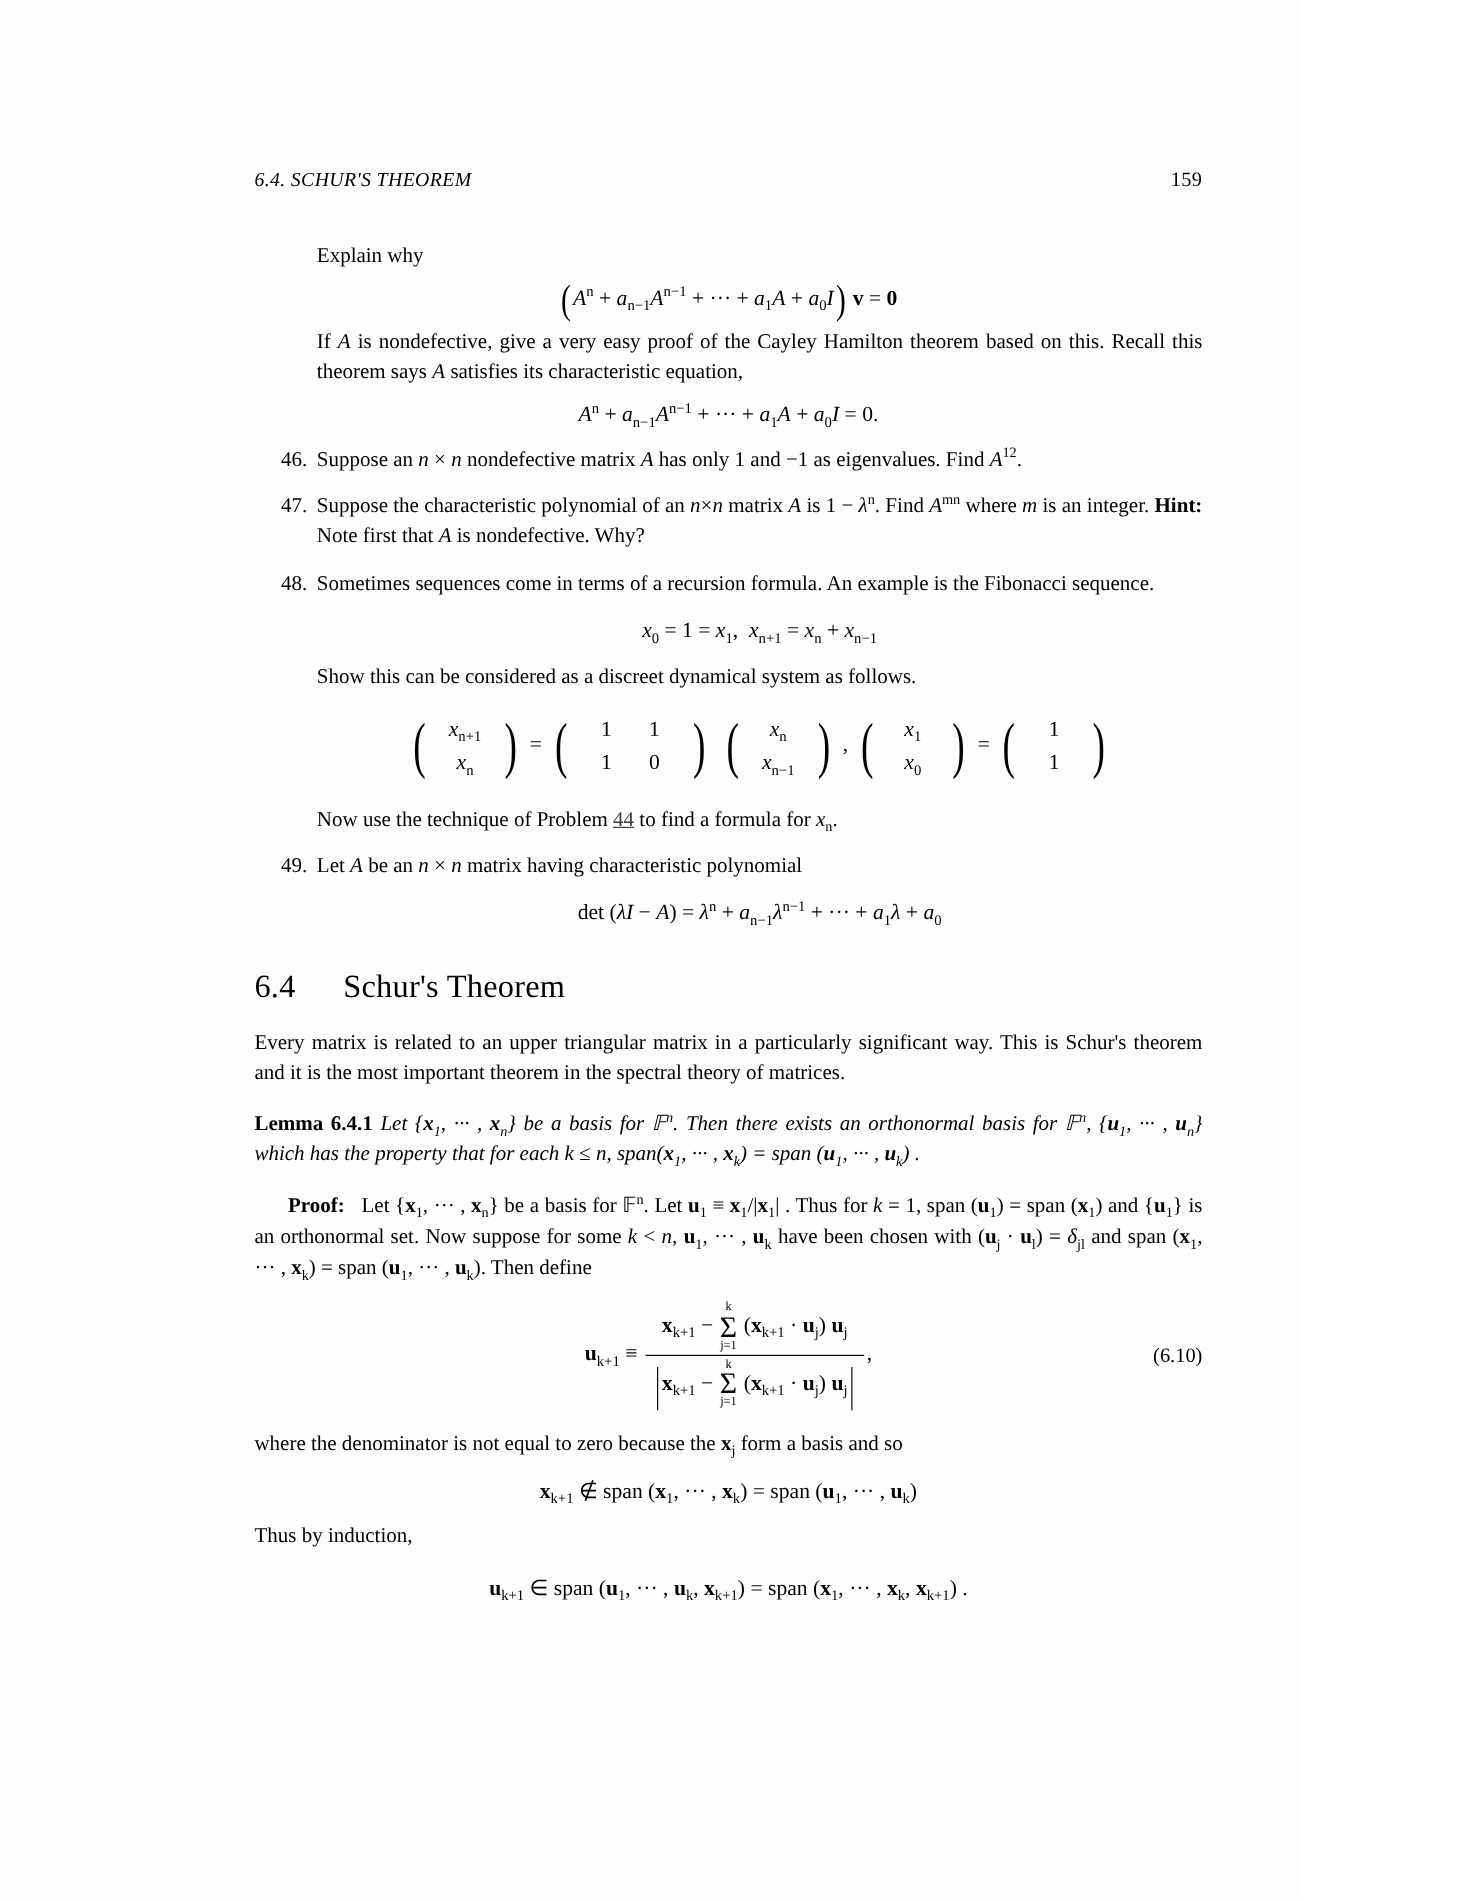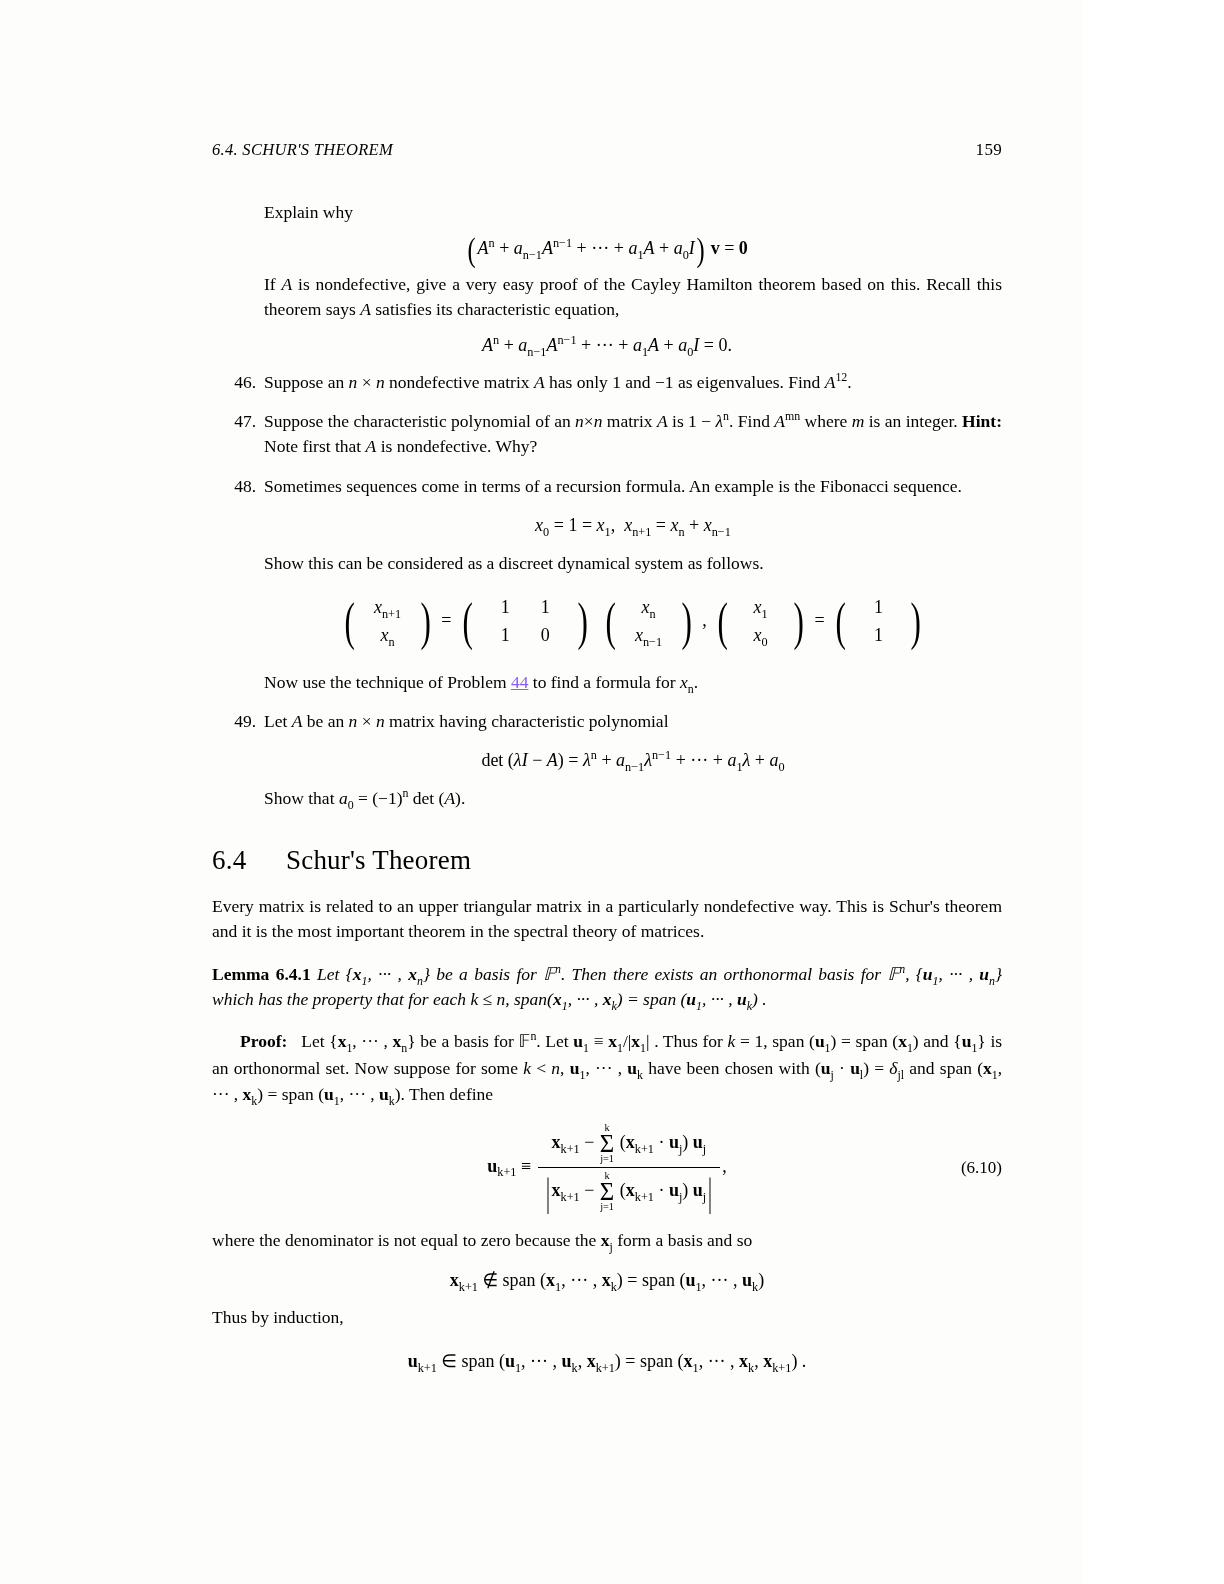--- a/index.html
+++ b/index.html
@@ -113,21 +113,21 @@
     margin: 16px 0 6px 0;
     text-indent: 28px;
   }
   .proof b { font-style: normal; }
   .mi { font-style: italic; }
   .bm { font-weight: bold; font-family: "Liberation Serif", serif; }
   sub, sup {
     font-size: 0.68em;
     line-height: 0;
   }
-  .link { color: #8b5cf6; }
+  .link { color: #404040; }
   
   .frac {
     display: inline-block;
     vertical-align: middle;
     text-align: center;
     margin: 0 2px;
   }
   .frac > .top {
     display: block;
     padding: 0 6px 2px 6px;
@@ -293,31 +293,28 @@
       </li>
 
       <li>
         <span class="marker">49.</span>
         <span><span>Let </span><span class="mi">A</span><span> be an </span><span class="mi">n</span> × <span class="mi">n</span><span> matrix having characteristic polynomial</span></span>
 
         <div class="eq">
           det (<span class="mi">λI</span> − <span class="mi">A</span>) = <span class="mi">λ</span><sup>n</sup> + <span class="mi">a</span><sub>n−1</sub><span class="mi">λ</span><sup>n−1</sup> + ··· + <span class="mi">a</span><sub>1</sub><span class="mi">λ</span> + <span class="mi">a</span><sub>0</sub>
         </div>
 
-        <div class="para" style="margin-top:12px">
-          Show that <span class="mi">a</span><sub>0</sub> = (−1)<sup>n</sup> det (<span class="mi">A</span>).
-        </div>
       </li>
     </ol>
 
     <h2 class="section">
       <span class="secnum">6.4</span><span>Schur's Theorem</span>
     </h2>
 
-    <div class="para">Every matrix is related to an upper triangular matrix in a particularly nondefective way. This is Schur's theorem and it is the most important theorem in the spectral theory of matrices.</div>
+    <div class="para">Every matrix is related to an upper triangular matrix in a particularly significant way. This is Schur's theorem and it is the most important theorem in the spectral theory of matrices.</div>
 
     <div class="lemma">
       <b>Lemma 6.4.1</b>
       <span>
         Let {<span class="bm">x</span><sub>1</sub>, ··· , <span class="bm">x</span><sub>n</sub>} be a basis for 𝔽<sup>n</sup>. Then there exists an orthonormal basis for 𝔽<sup>n</sup>, {<span class="bm">u</span><sub>1</sub>, ··· , <span class="bm">u</span><sub>n</sub>} which has the property that for each <span class="mi">k</span> ≤ <span class="mi">n</span>, span(<span class="bm">x</span><sub>1</sub>, ··· , <span class="bm">x</span><sub>k</sub>) = span (<span class="bm">u</span><sub>1</sub>, ··· , <span class="bm">u</span><sub>k</sub>) .
       </span>
     </div>
 
     <div class="proof">
       <b>Proof:</b>

